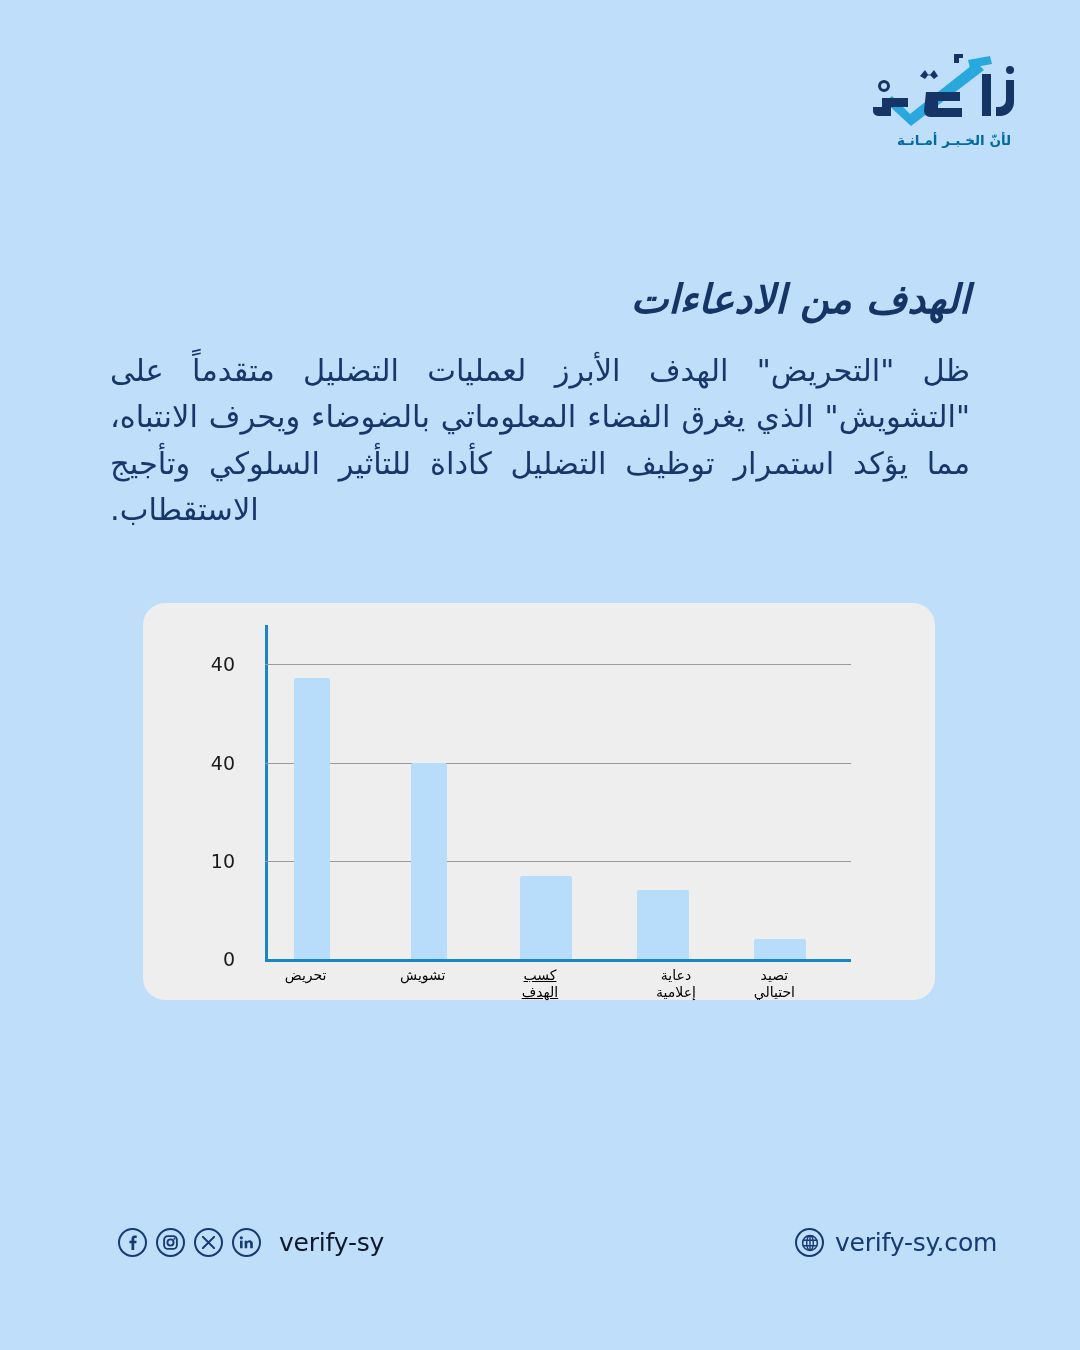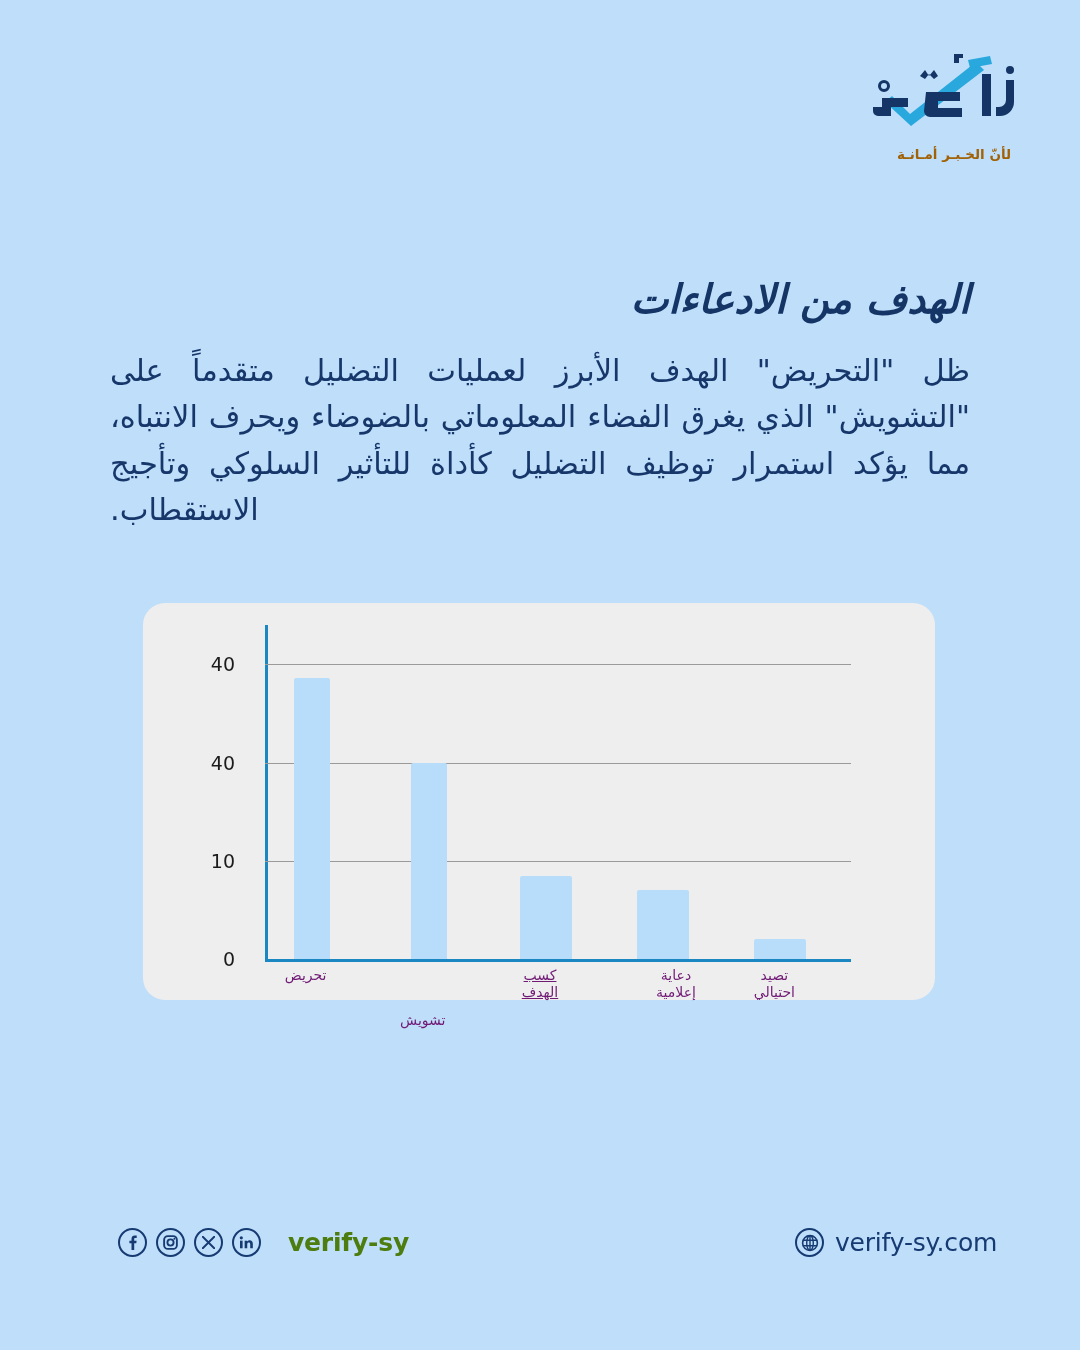--- a/index.html
+++ b/index.html
@@ -24,24 +24,24 @@
     height: 110px;
     text-align: center;
   }
   .logo-mark {
     position: relative;
     width: 180px;
     height: 78px;
   }
   .logo-mark svg { display: block; }
   .logo-tagline {
-    margin-top: 16px;
+    margin-top: 2px;
     font-size: 13.5px;
     letter-spacing: 0.5px;
-    color: #a16207;
+    color: #0369a1;
     direction: rtl;
     font-weight: 700;
   }
 
   
   .headline {
     position: absolute;
     top: 276px;
     right: 110px;
     width: 860px;
@@ -134,21 +134,21 @@
     width: 583px;
     height: 334px;
   }
   .xlabel {
     position: absolute;
     top: 364px;
     text-align: center;
     direction: rtl;
     font-size: 14px;
     line-height: 1.22;
-    color: #701a75;
+    color: #000000;
     transform: translateX(-50%);
     width: 110px;
   }
 
   
   .footer-left {
     position: absolute;
     left: 118px;
     top: 1228px;
     display: flex;
@@ -160,24 +160,24 @@
     height: 29px;
     border-radius: 50%;
     border: 2px solid #163a72;
     display: flex;
     align-items: center;
     justify-content: center;
     color: #163a72;
     box-sizing: border-box;
   }
   .handle {
-    margin-left: 18px;
+    margin-left: 9px;
     font-size: 25px;
-    font-weight: 700;
-    color: #4d7c0f;
+    font-weight: 400;
+    color: #0f172a;
     letter-spacing: -0.2px;
   }
   .footer-right {
     position: absolute;
     left: 795px;
     top: 1228px;
     display: flex;
     align-items: center;
     gap: 11px;
   }
@@ -240,21 +240,21 @@
         <div class="bar" style="background: rgb(183, 221, 250); width: 36px; height: 280.953px; left: 25.6px;"></div>
         <div class="bar" style="background: rgb(183, 221, 250); width: 36px; height: 196.471px; left: 142.8px;"></div>
         <div class="bar" style="background: rgb(183, 221, 250); width: 52px; height: 83.5px; left: 252px;"></div>
         <div class="bar" style="background: rgb(183, 221, 250); width: 52px; height: 68.7647px; left: 369.2px;"></div>
         <div class="bar" style="background: rgb(183, 221, 250); width: 52px; height: 19.6471px; left: 486.4px;"></div>
       </div>
     <div id="xlabel-layer">
         <div class="xlabel" style="left: 162.6px;">
           <div>تحريض</div>
         </div>
-        <div class="xlabel" style="left: 279.8px; margin-top: 45px;">
+        <div class="xlabel" style="left: 279.8px;">
           <div>تشويش</div>
         </div>
         <div class="xlabel" style="left: 397px; text-decoration: underline;">
           <div>كسب</div>
           <div>الهدف</div>
         </div>
         <div class="xlabel" style="left: 533px;">
           <div>دعاية</div>
           <div>إعلامية</div>
         </div>

